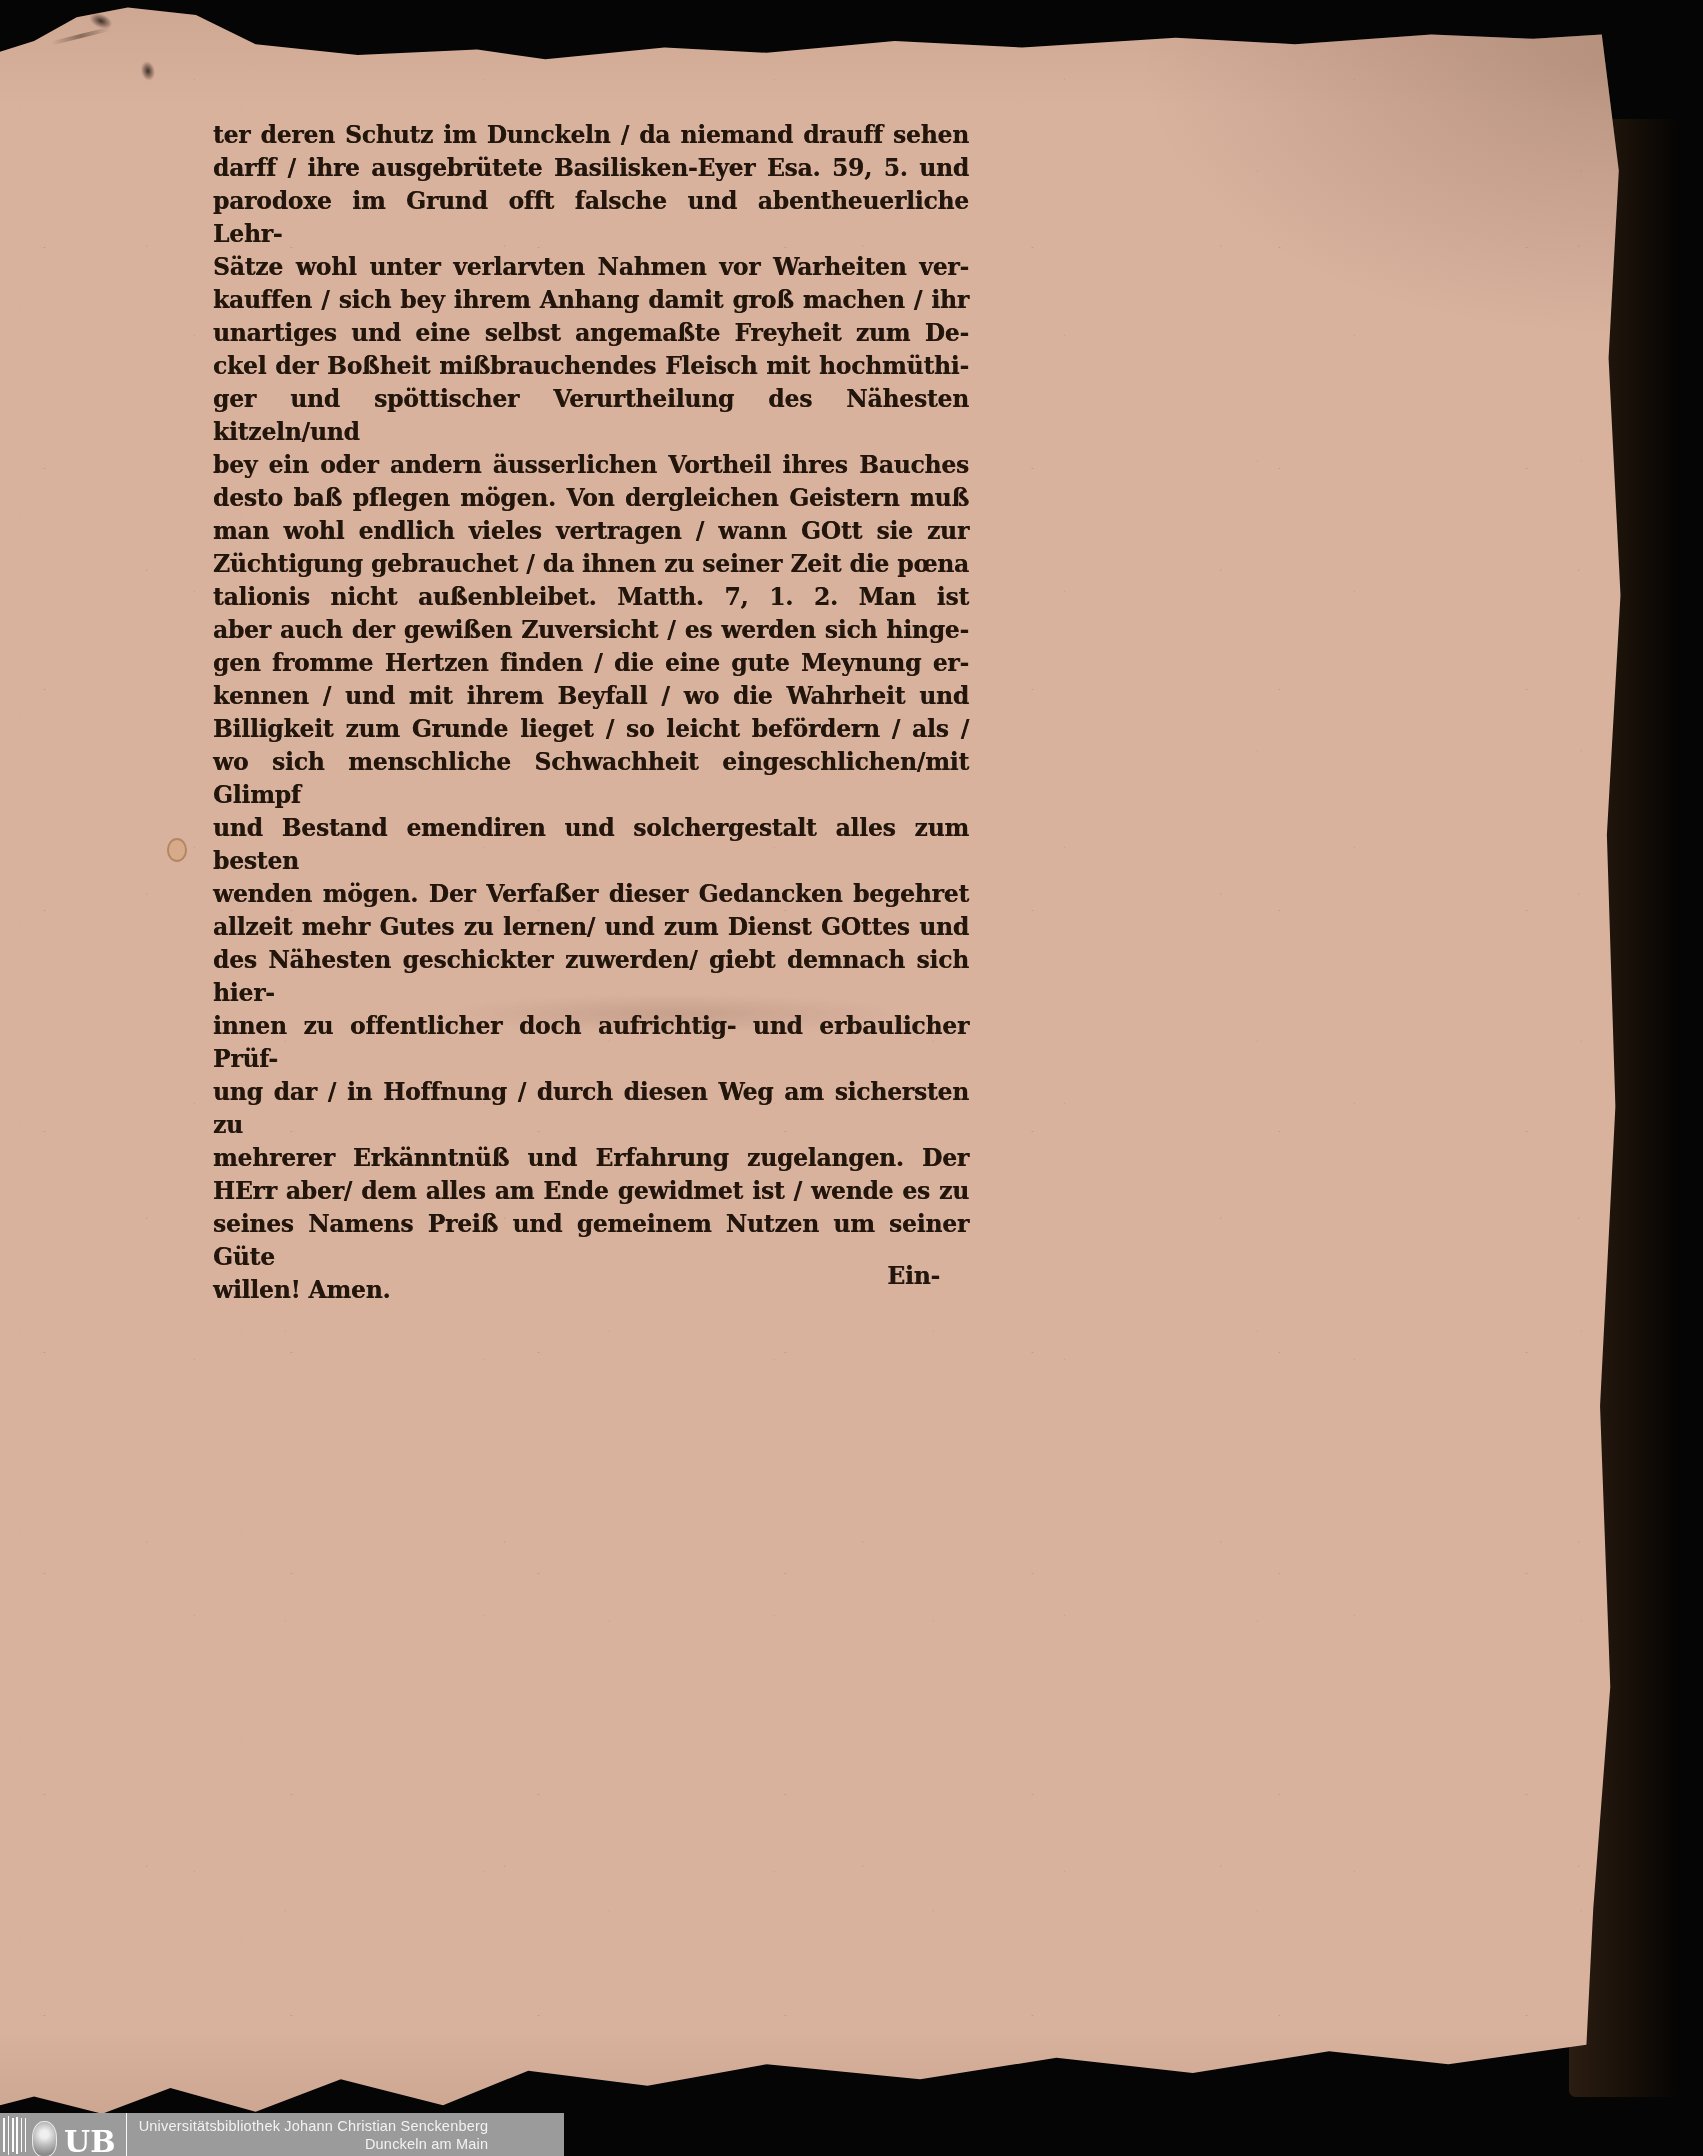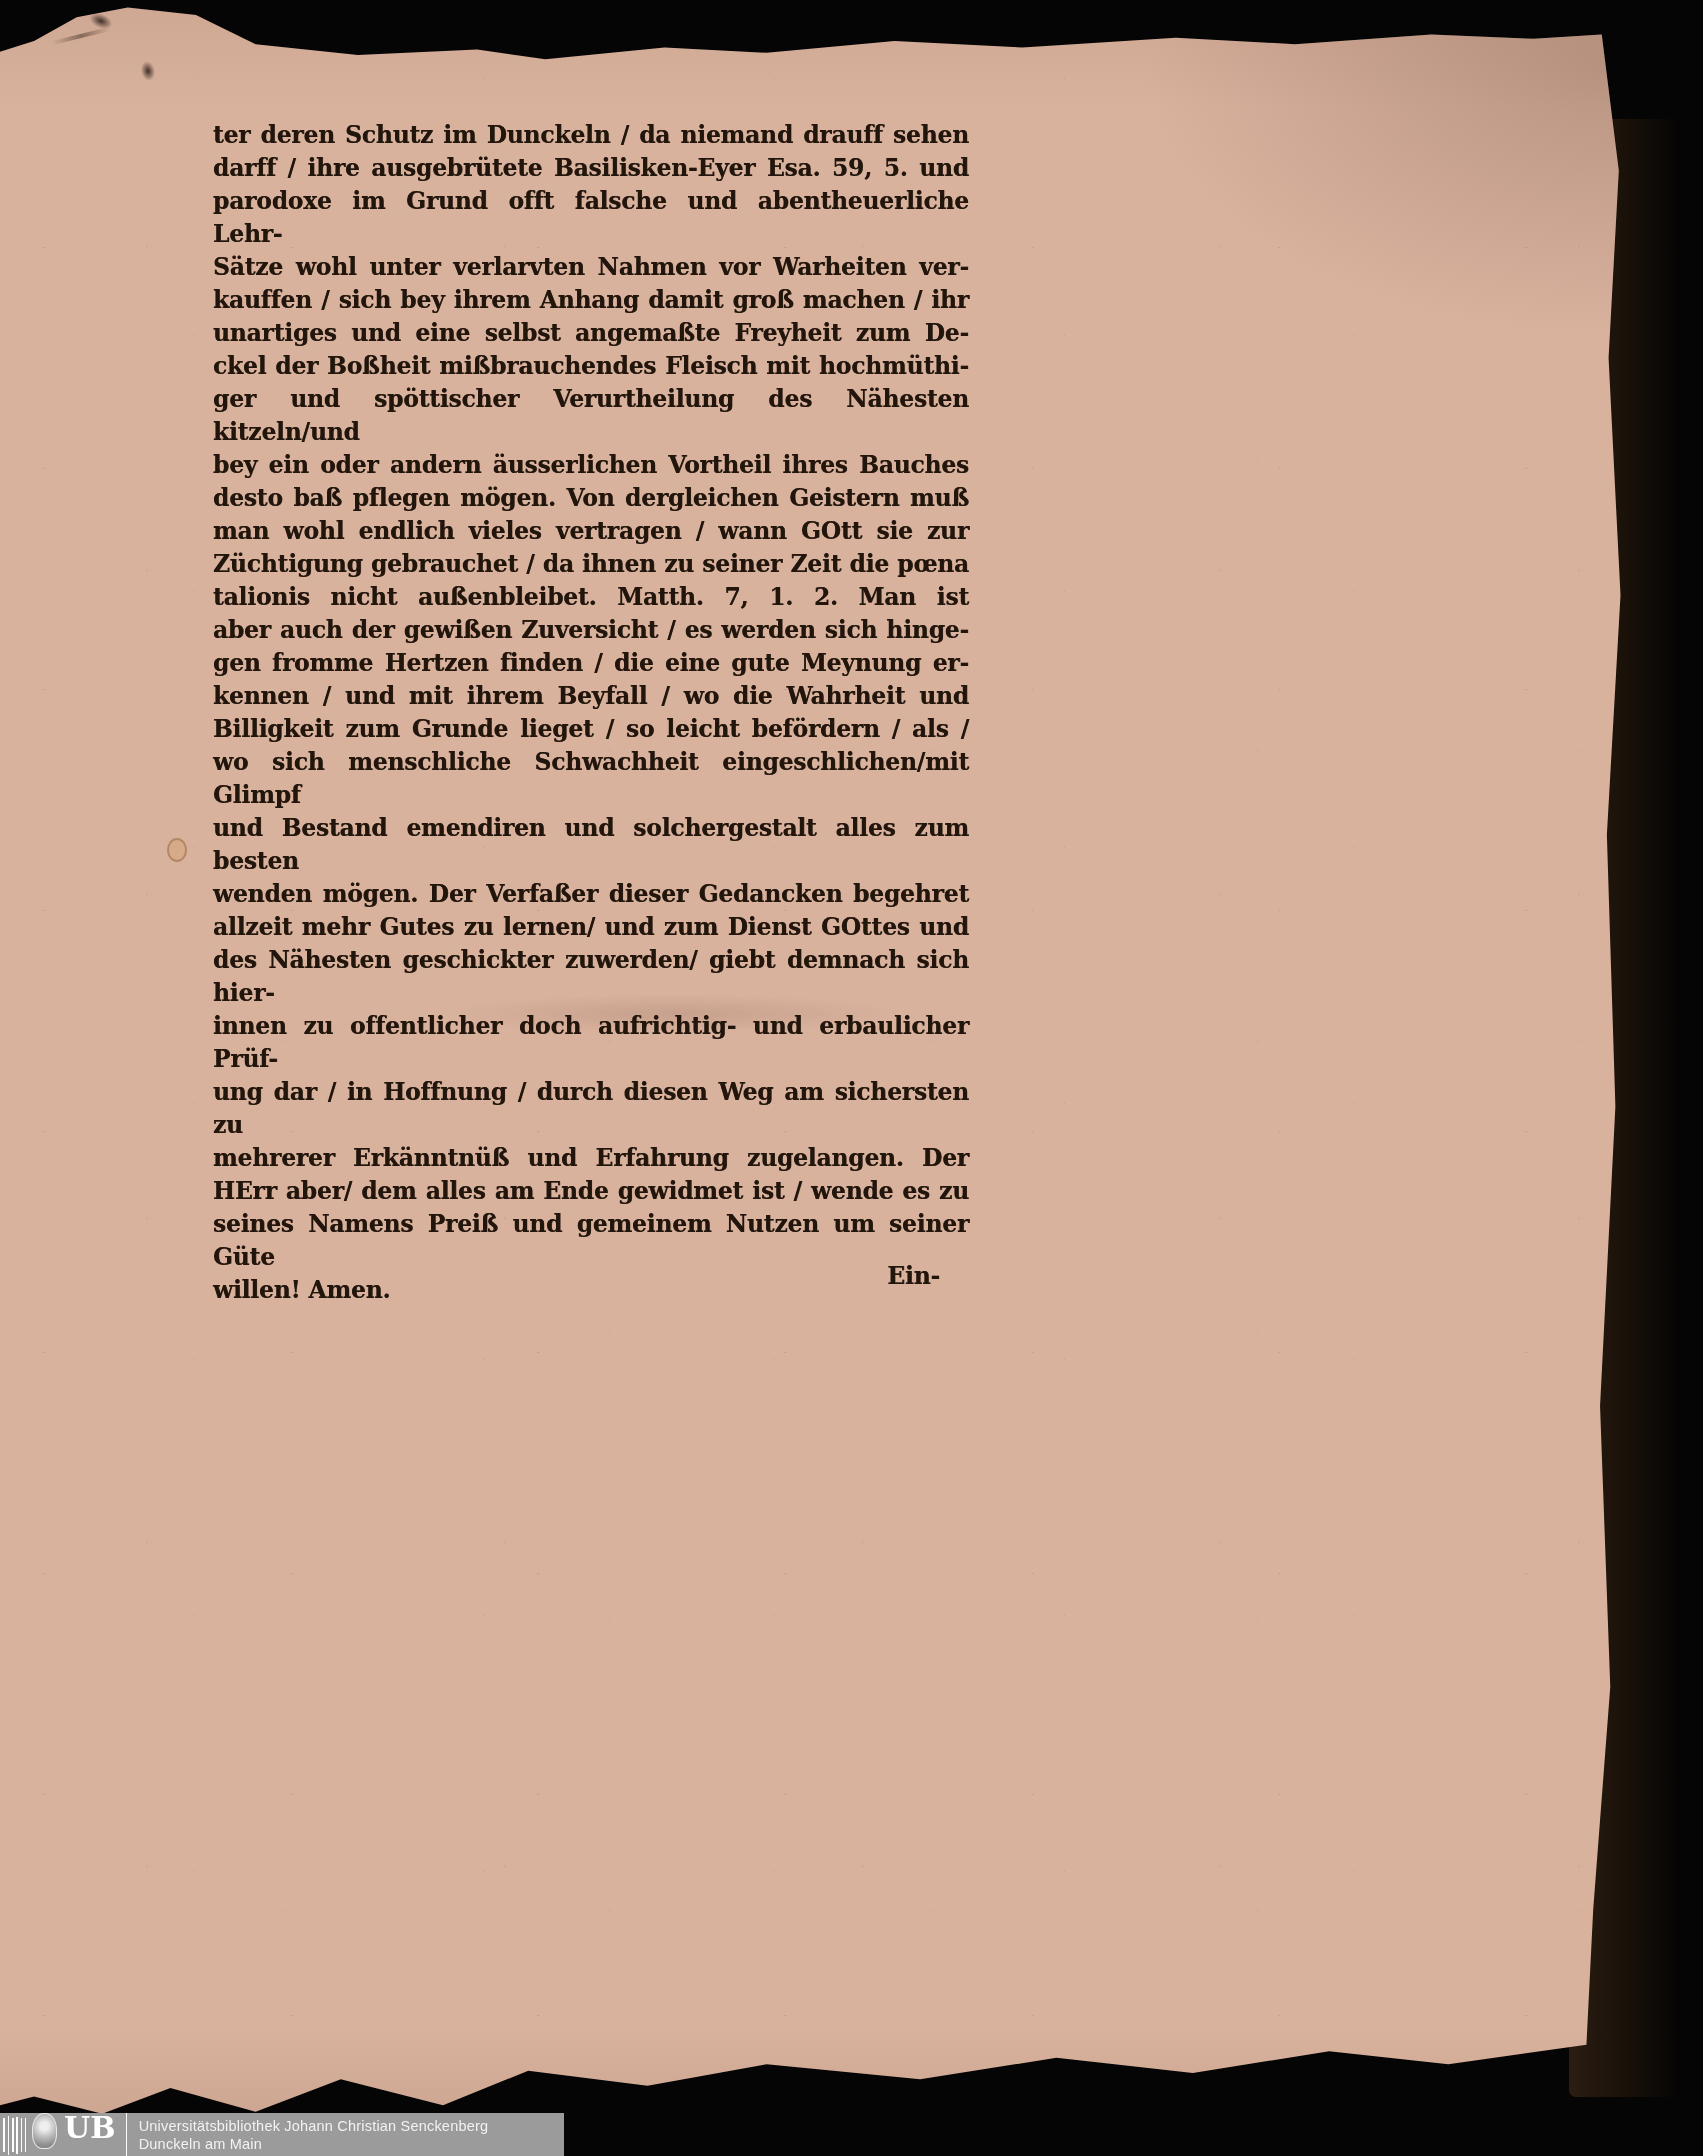--- a/index.html
+++ b/index.html
@@ -41,32 +41,32 @@
   .textblock{position:absolute;left:213px;top:119px;width:756px;
     font-family:"DejaVu Serif","Liberation Serif",serif;font-weight:700;
     font-size:23.4px;line-height:33px;letter-spacing:-0.2px;color:#22160c;
     text-shadow:0.3px 0.3px 0.4px rgba(30,18,8,.75);}
   .line{text-align:justify;text-align-last:justify;white-space:normal;}
   .lastline{display:flex;justify-content:space-between;align-items:baseline;text-align:left;text-align-last:auto;}
   .catchword{transform:translateY(-14.5px);margin-right:29px;}
   
   .watermark{position:absolute;left:0;bottom:0;width:564px;height:44px;
     background:rgba(161,161,161,.96);display:flex;align-items:center;z-index:5;}
-  .wm-logo{display:flex;align-items:flex-start;height:100%;padding:0 10.2px 0 3.4px;
+  .wm-logo{display:flex;align-items:flex-end;height:100%;padding:0 10.2px 0 3.4px;
     border-right:1.7px solid rgba(255,255,255,.95);}
   .spines{display:flex;align-items:center;height:100%;gap:2.6px;margin-right:5.1px;}
   .spines i{display:block;width:1.7px;height:34px;background:#fdfdfd;}
   .spines i:nth-child(2){height:39px}.spines i:nth-child(4){height:37px}
   .portrait{width:25.6px;height:36px;border-radius:46% 46% 40% 40%;margin-right:6.8px;
     border:1.7px solid #e9e9e9;box-sizing:border-box;
     background:radial-gradient(circle at 50% 36%,#efefef 0 16%,#bdbdbd 45%,#8b8b8b 80%);}
   .wm-ub{font-family:"DejaVu Serif","Liberation Serif",serif;font-weight:700;
     font-size:30px;color:#ffffff;line-height:1;}
   .wm-text{margin-left:12px;font-family:"Liberation Sans","DejaVu Sans",sans-serif;
-    color:#f2f2f2;font-size:14.5px;line-height:18px;letter-spacing:0.2px;}
+    color:#f2f2f2;font-size:14.5px;line-height:18px;letter-spacing:0.2px;text-align:right;}
 </style>
 </head>
 <body>
 
 <div class="stage">
   <div class="under-edge"></div>
 
   <div class="paper">
     <div class="blot b3"></div>
     <div class="blot b1"></div>

